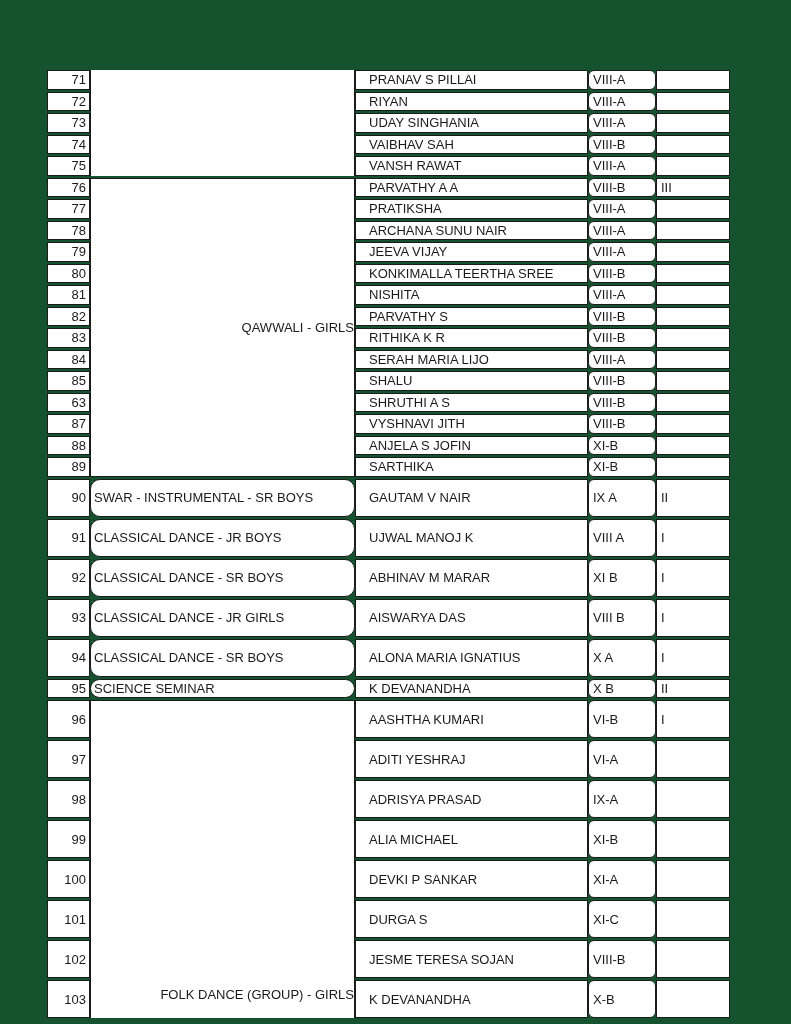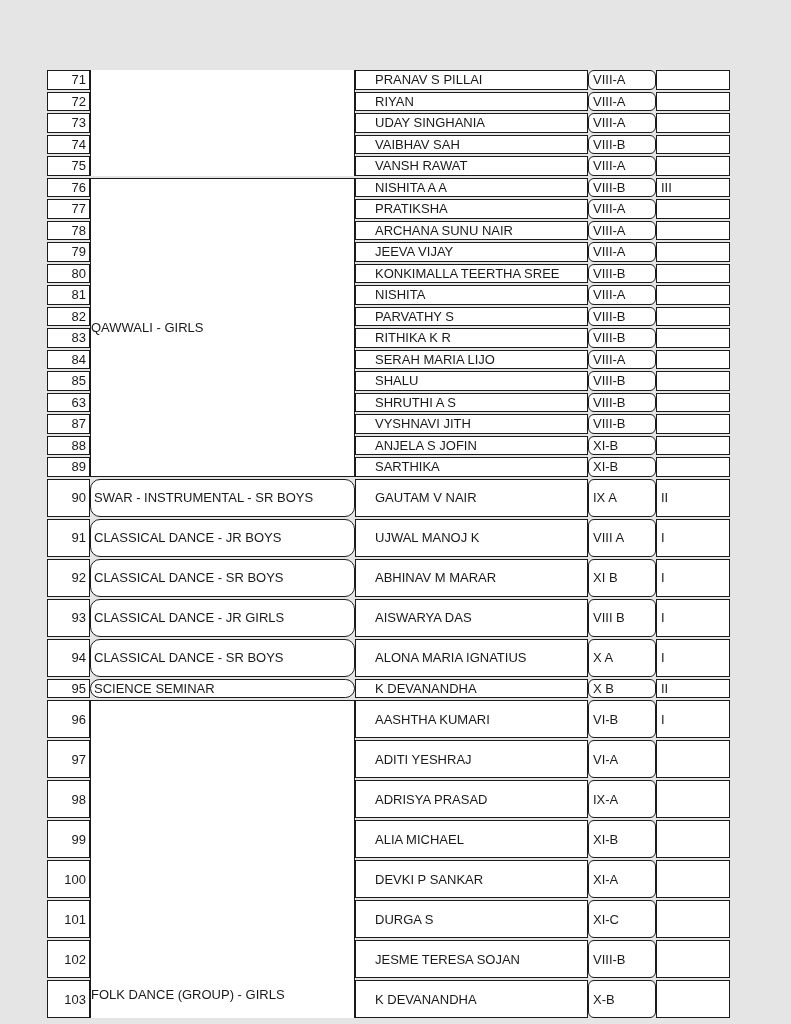--- a/index.html
+++ b/index.html
@@ -11,21 +11,21 @@
     width: 791px;
     height: 1024px;
     position: relative;
     font-family: "Liberation Sans", "DejaVu Sans", sans-serif;
     overflow: hidden;
   }
   .page {
     position: absolute;
     left: 0; top: 0;
     width: 791px; height: 1024px;
-    background: #e5e5e5;
+    background: #14532d;
   }
   table.results {
     position: absolute;
     left: 47px;
     top: 68px;
     border-collapse: separate;
     border-spacing: 0 2px;
     table-layout: fixed;
   }
   col.c-no    { width: 43px; }
@@ -40,25 +40,25 @@
     color: #1a1a1a;
     padding: 0;
     vertical-align: middle;
     white-space: nowrap;
     overflow: hidden;
     background: #ffffff;
   }
   tr.s td { height: 19.5px; }
   tr.t td { height: 38px; }
   td.num   { text-align: right;  padding-right: 3px; }
-  td.name  { text-align: left;   padding-left: 19px; }
+  td.name  { text-align: left;   padding-left: 13px; }
   td.cls   { text-align: left;   padding-left: 4px; border-radius: 6px; }
   td.pos   { text-align: left;   padding-left: 4px; }
   td.event-single { text-align: left; padding-left: 3px; border-radius: 10px; }
-  td.event-merged { text-align: left; }
+  td.event-merged { text-align: right; }
   td.event-cont {
     border-top: none;
     border-bottom: none;
   }
   td.event-tail {
     border-bottom: none;
     vertical-align: bottom;
     padding-bottom: 16px;
   }
 </style>
@@ -102,21 +102,21 @@
         </tr>
         <tr class="s">
           <td class="num">75</td>
           <td class="name">VANSH RAWAT</td>
           <td class="cls">VIII-A</td>
           <td class="pos"></td>
         </tr>
         <tr class="s">
           <td class="num">76</td>
           <td class="event-merged" rowspan="14">QAWWALI - GIRLS</td>
-          <td class="name">NISHITA A A</td>
+          <td class="name">PARVATHY A A</td>
           <td class="cls">VIII-B</td>
           <td class="pos">III</td>
         </tr>
         <tr class="s">
           <td class="num">77</td>
           <td class="name">PRATIKSHA</td>
           <td class="cls">VIII-A</td>
           <td class="pos"></td>
         </tr>
         <tr class="s">

